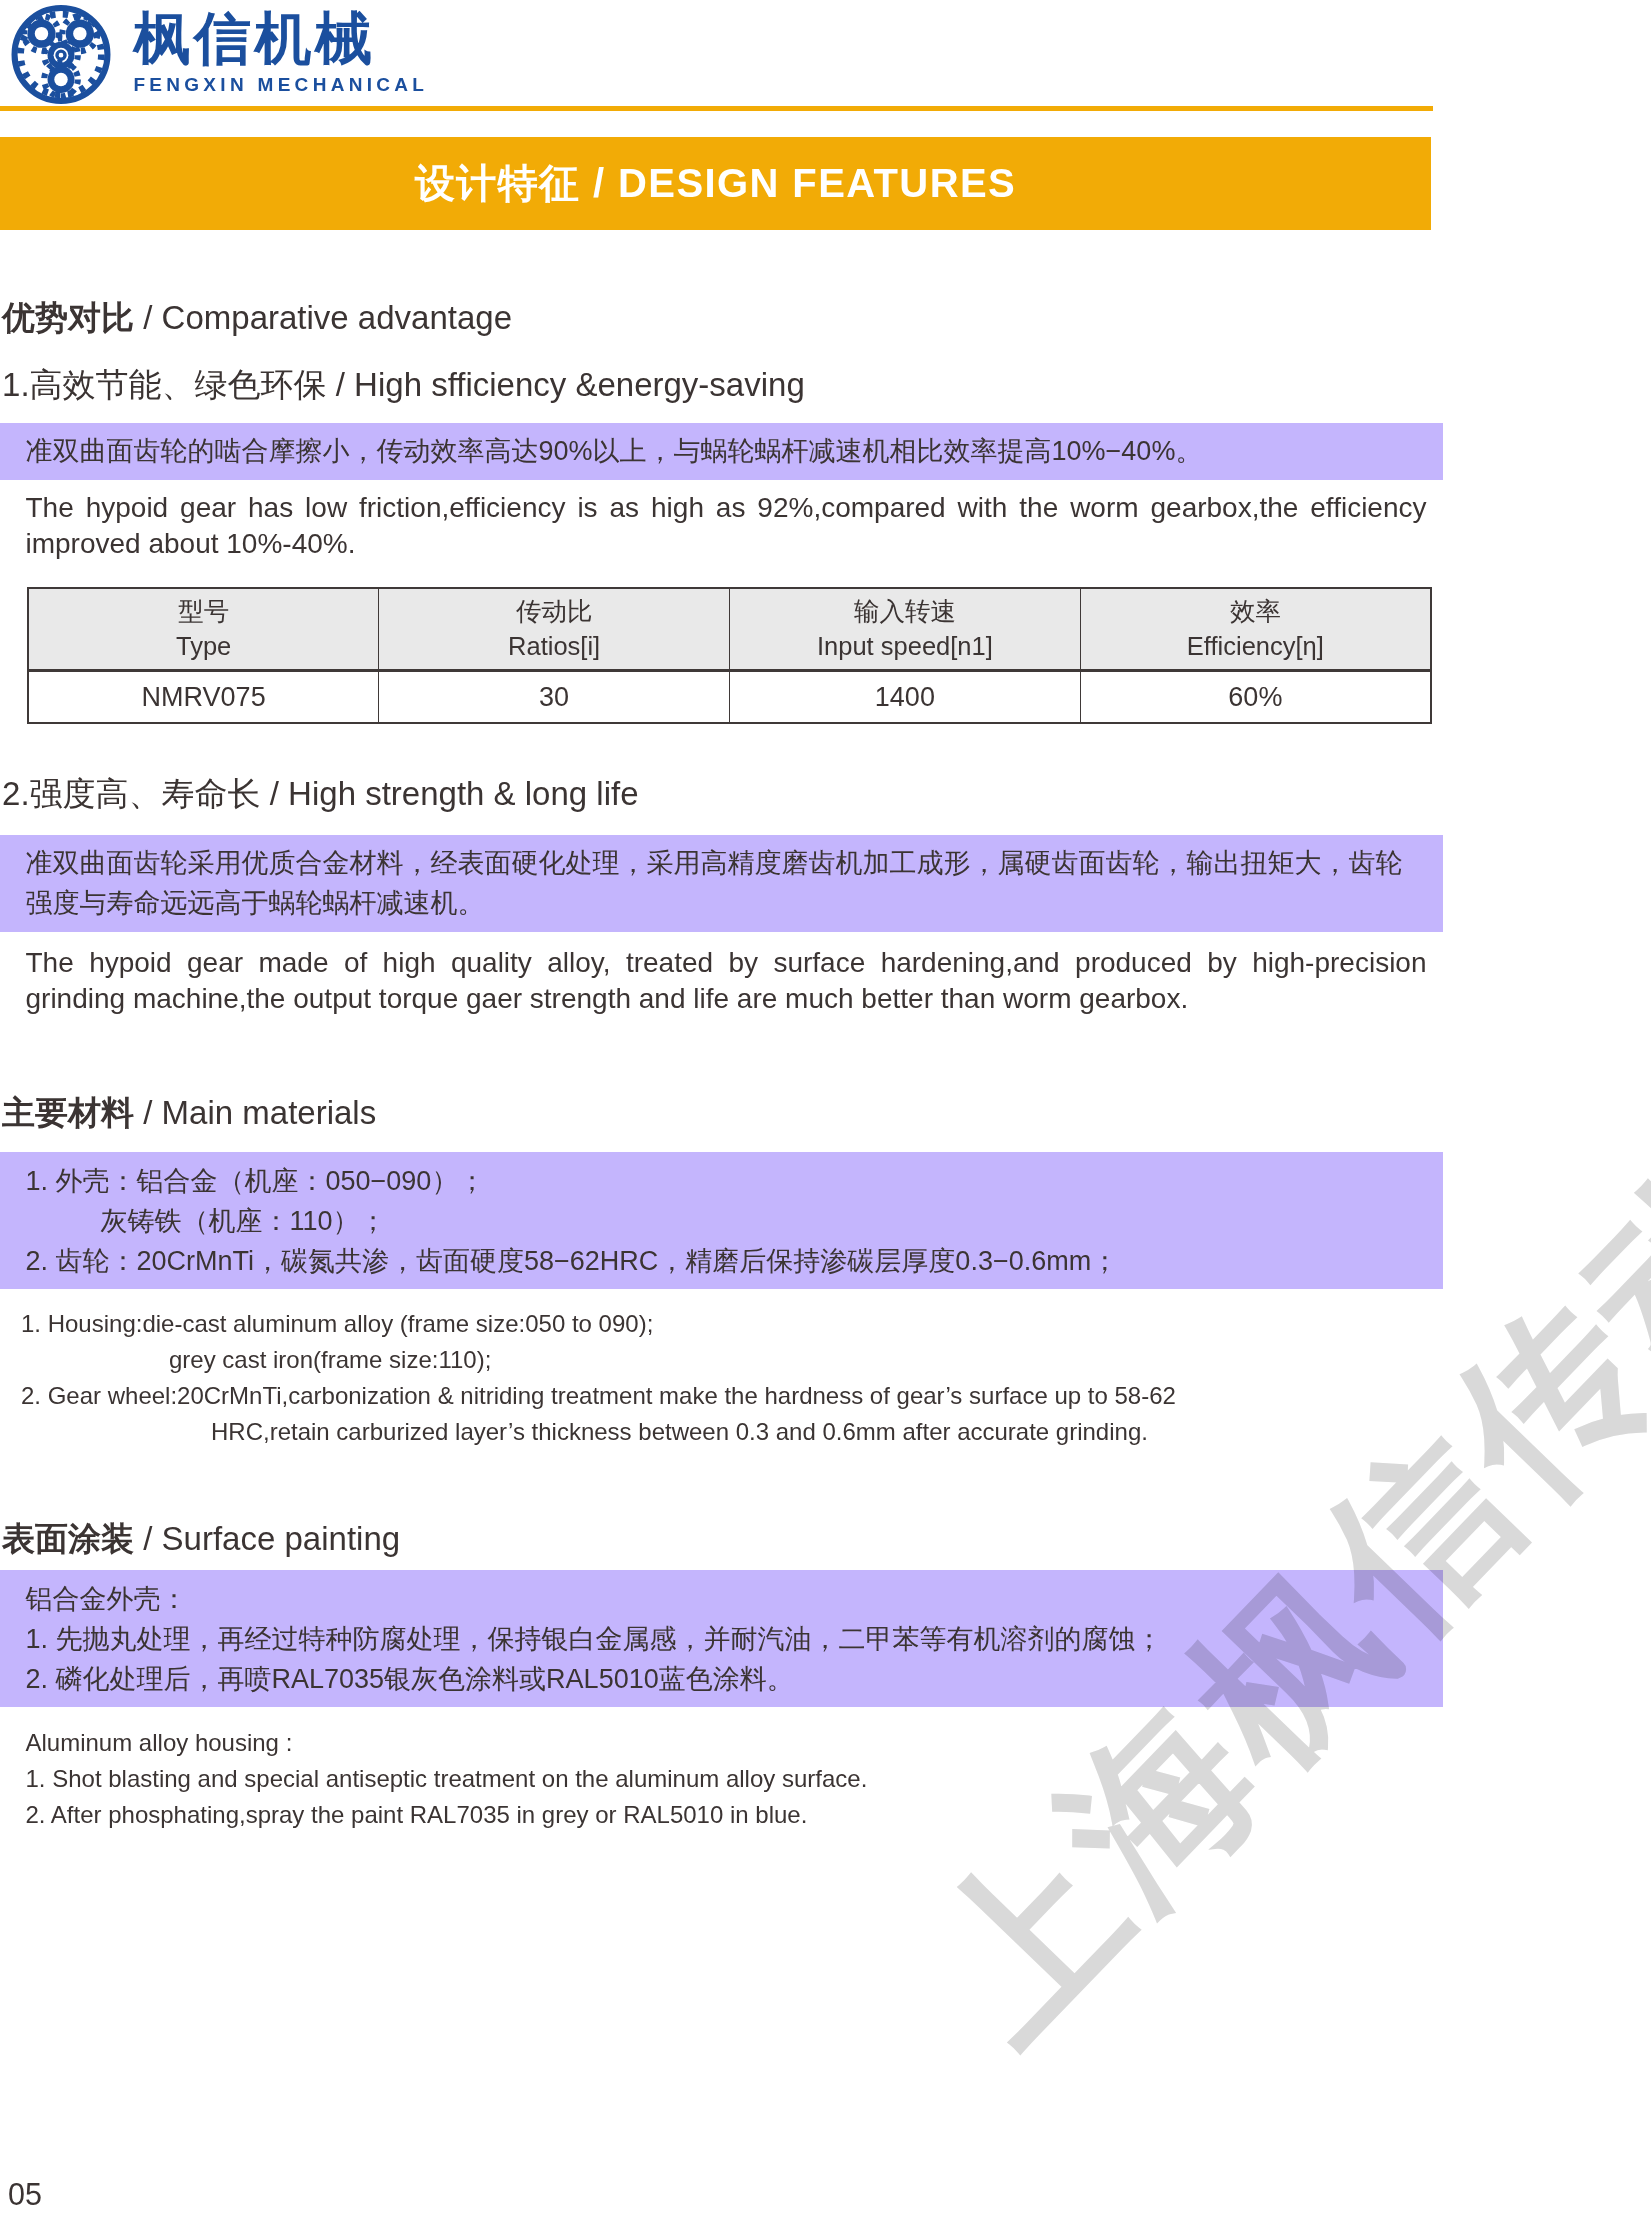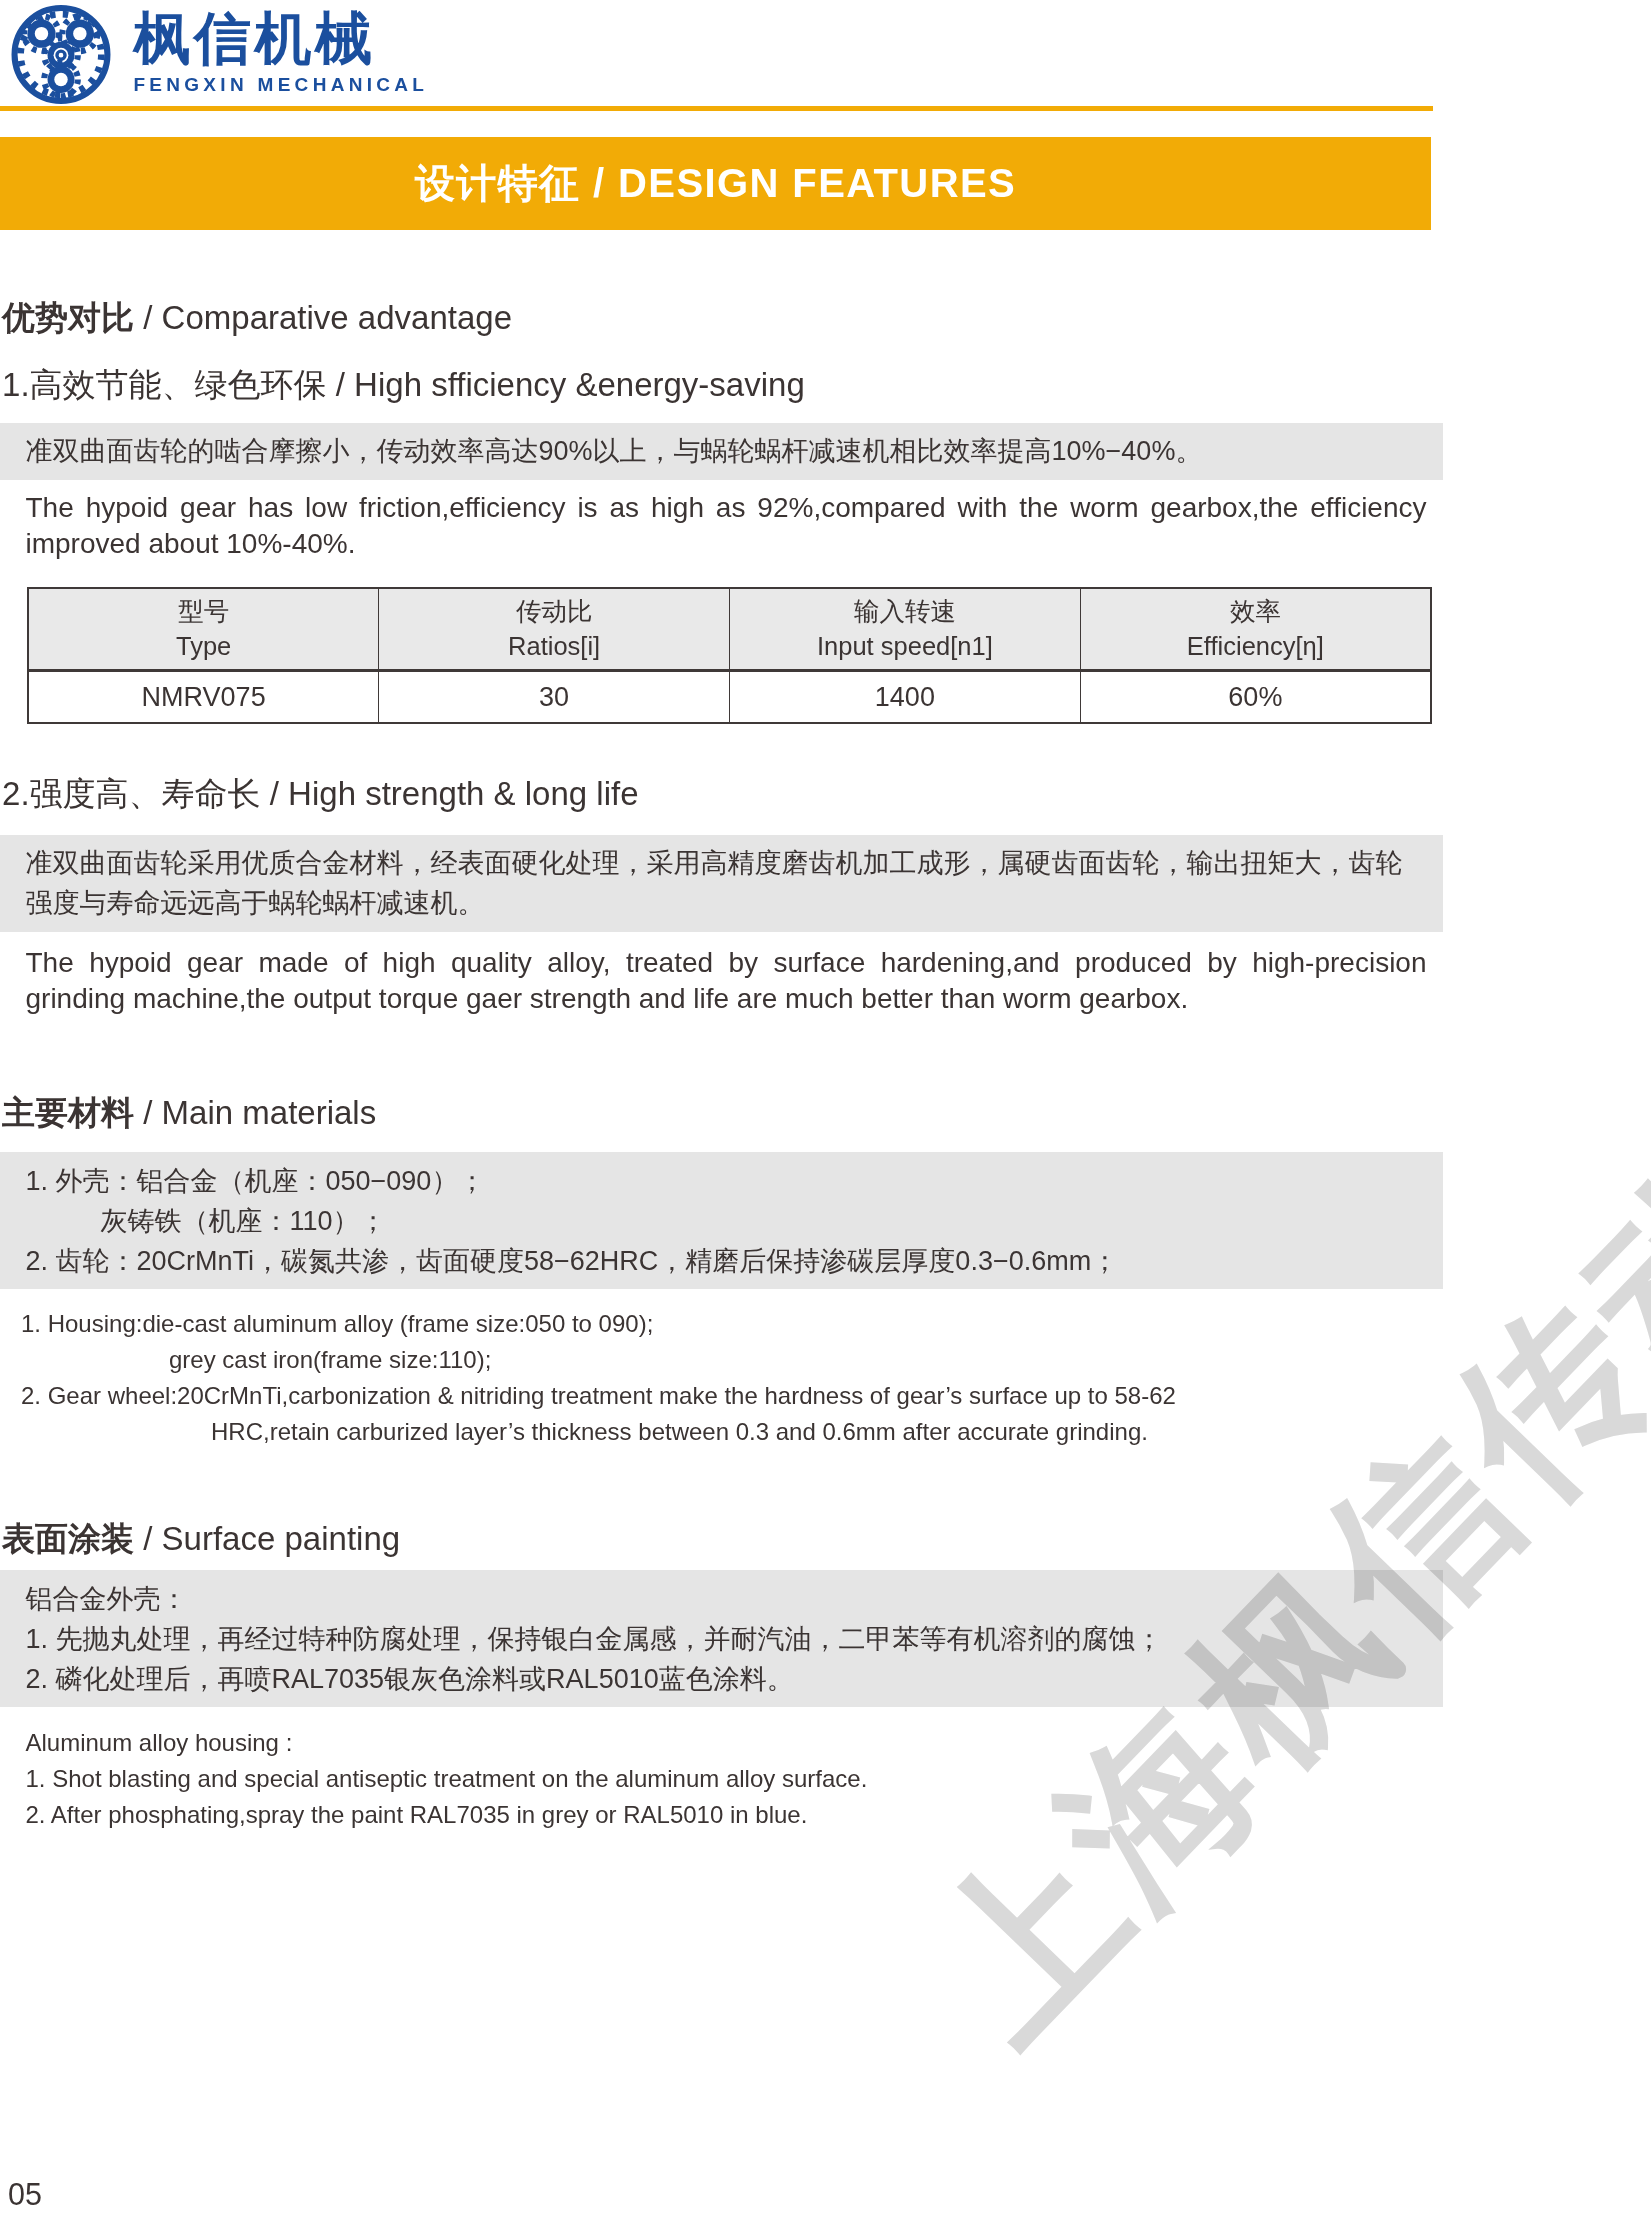--- a/index.html
+++ b/index.html
@@ -20,21 +20,21 @@
   .banner {
     width:1431px; height:93px; margin-top:26px; background:#F2AB06;
     display:flex; align-items:center; justify-content:center;
     color:#ffffff; font-size:40px; font-weight:bold; letter-spacing:1.4px;
   }
   
   .sec-title { margin:67px 0 0 2.1px; font-size:33px; line-height:42px; font-weight:normal; }
   .sec-title .zh { font-weight:bold; }
   .sub-heading { margin:25.5px 0 0 2.1px; font-size:33px; line-height:40px; font-weight:normal; }
   .note {
-    background:#e5e5e5; width:1443px; padding:8.5px 28px 8.5px 25.5px;
+    background:#c4b5fd; width:1443px; padding:8.5px 28px 8.5px 25.5px;
     font-size:27px; line-height:40px; margin-top:18.4px;
   }
   .note .indent-zh { padding-left:75px; }
   .en-note {
     margin:10px 25.5px 0 25.5px; width:1401px;
     font-size:28px; line-height:36px; text-align:justify;
   }
   .en-lines { margin:17px 25.5px 0 21px; font-size:24px; line-height:36px; }
   .en-lines .indent-a { padding-left:148px; }
   .en-lines .indent-b { padding-left:190px; }

